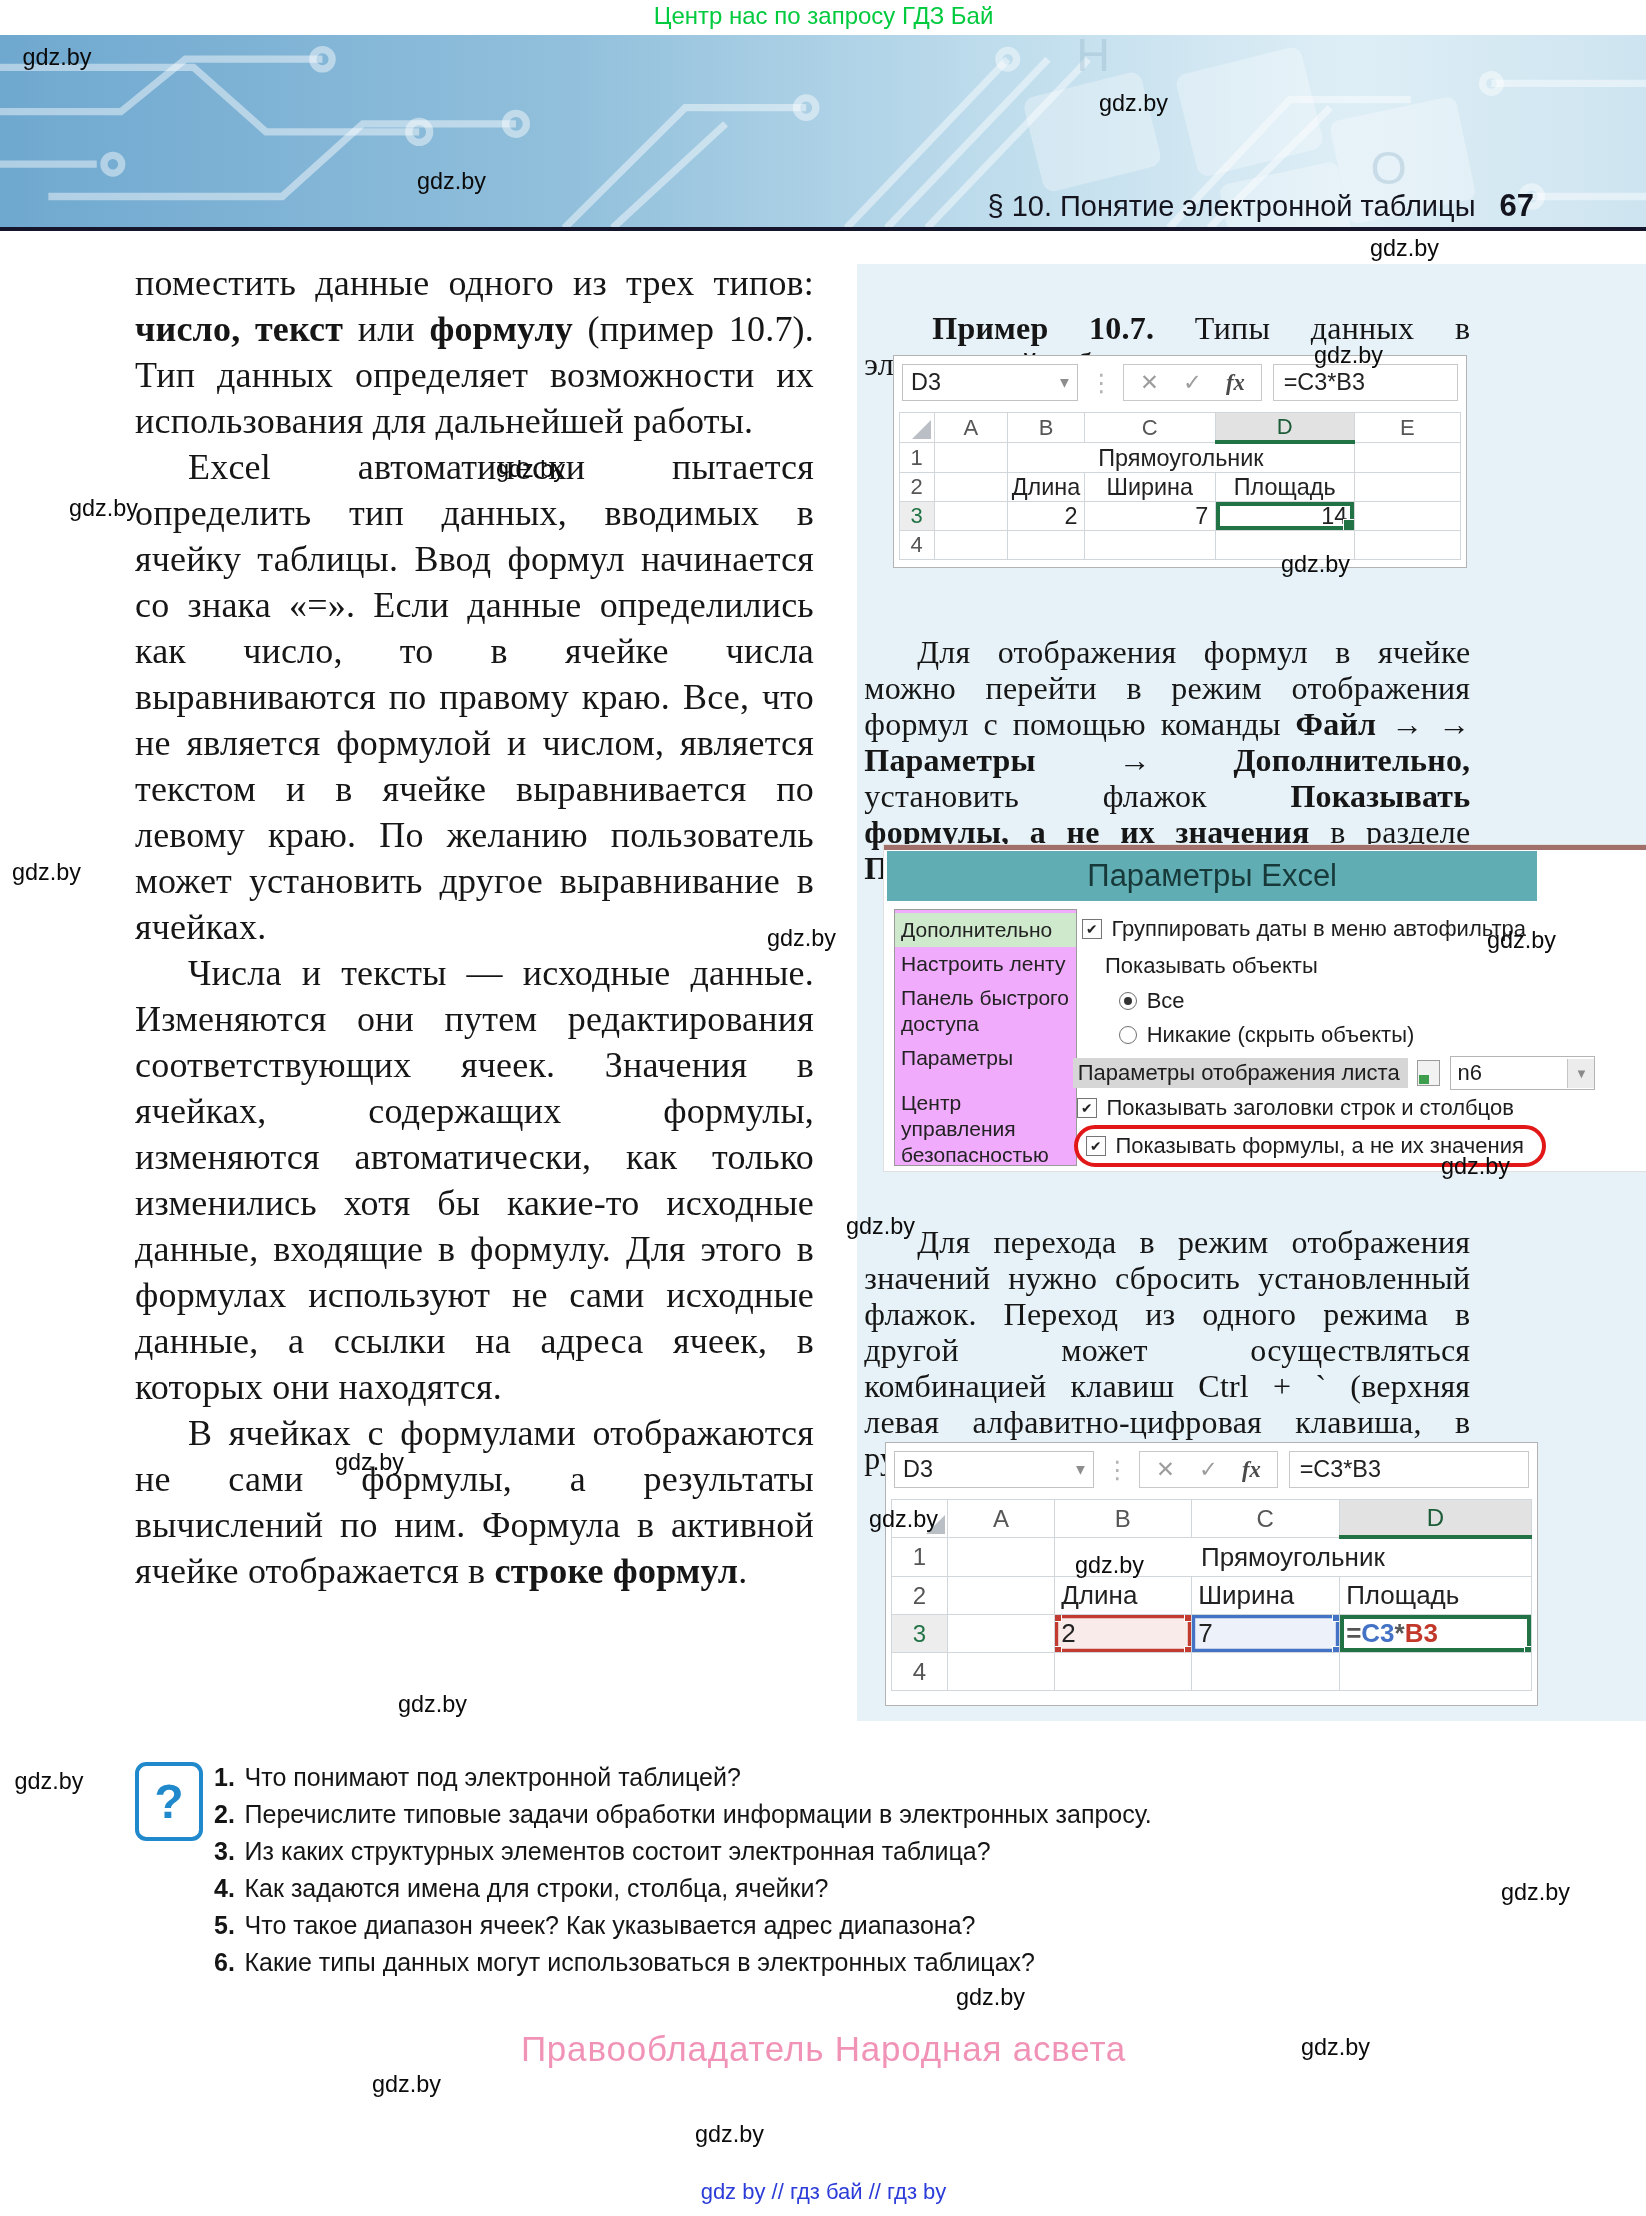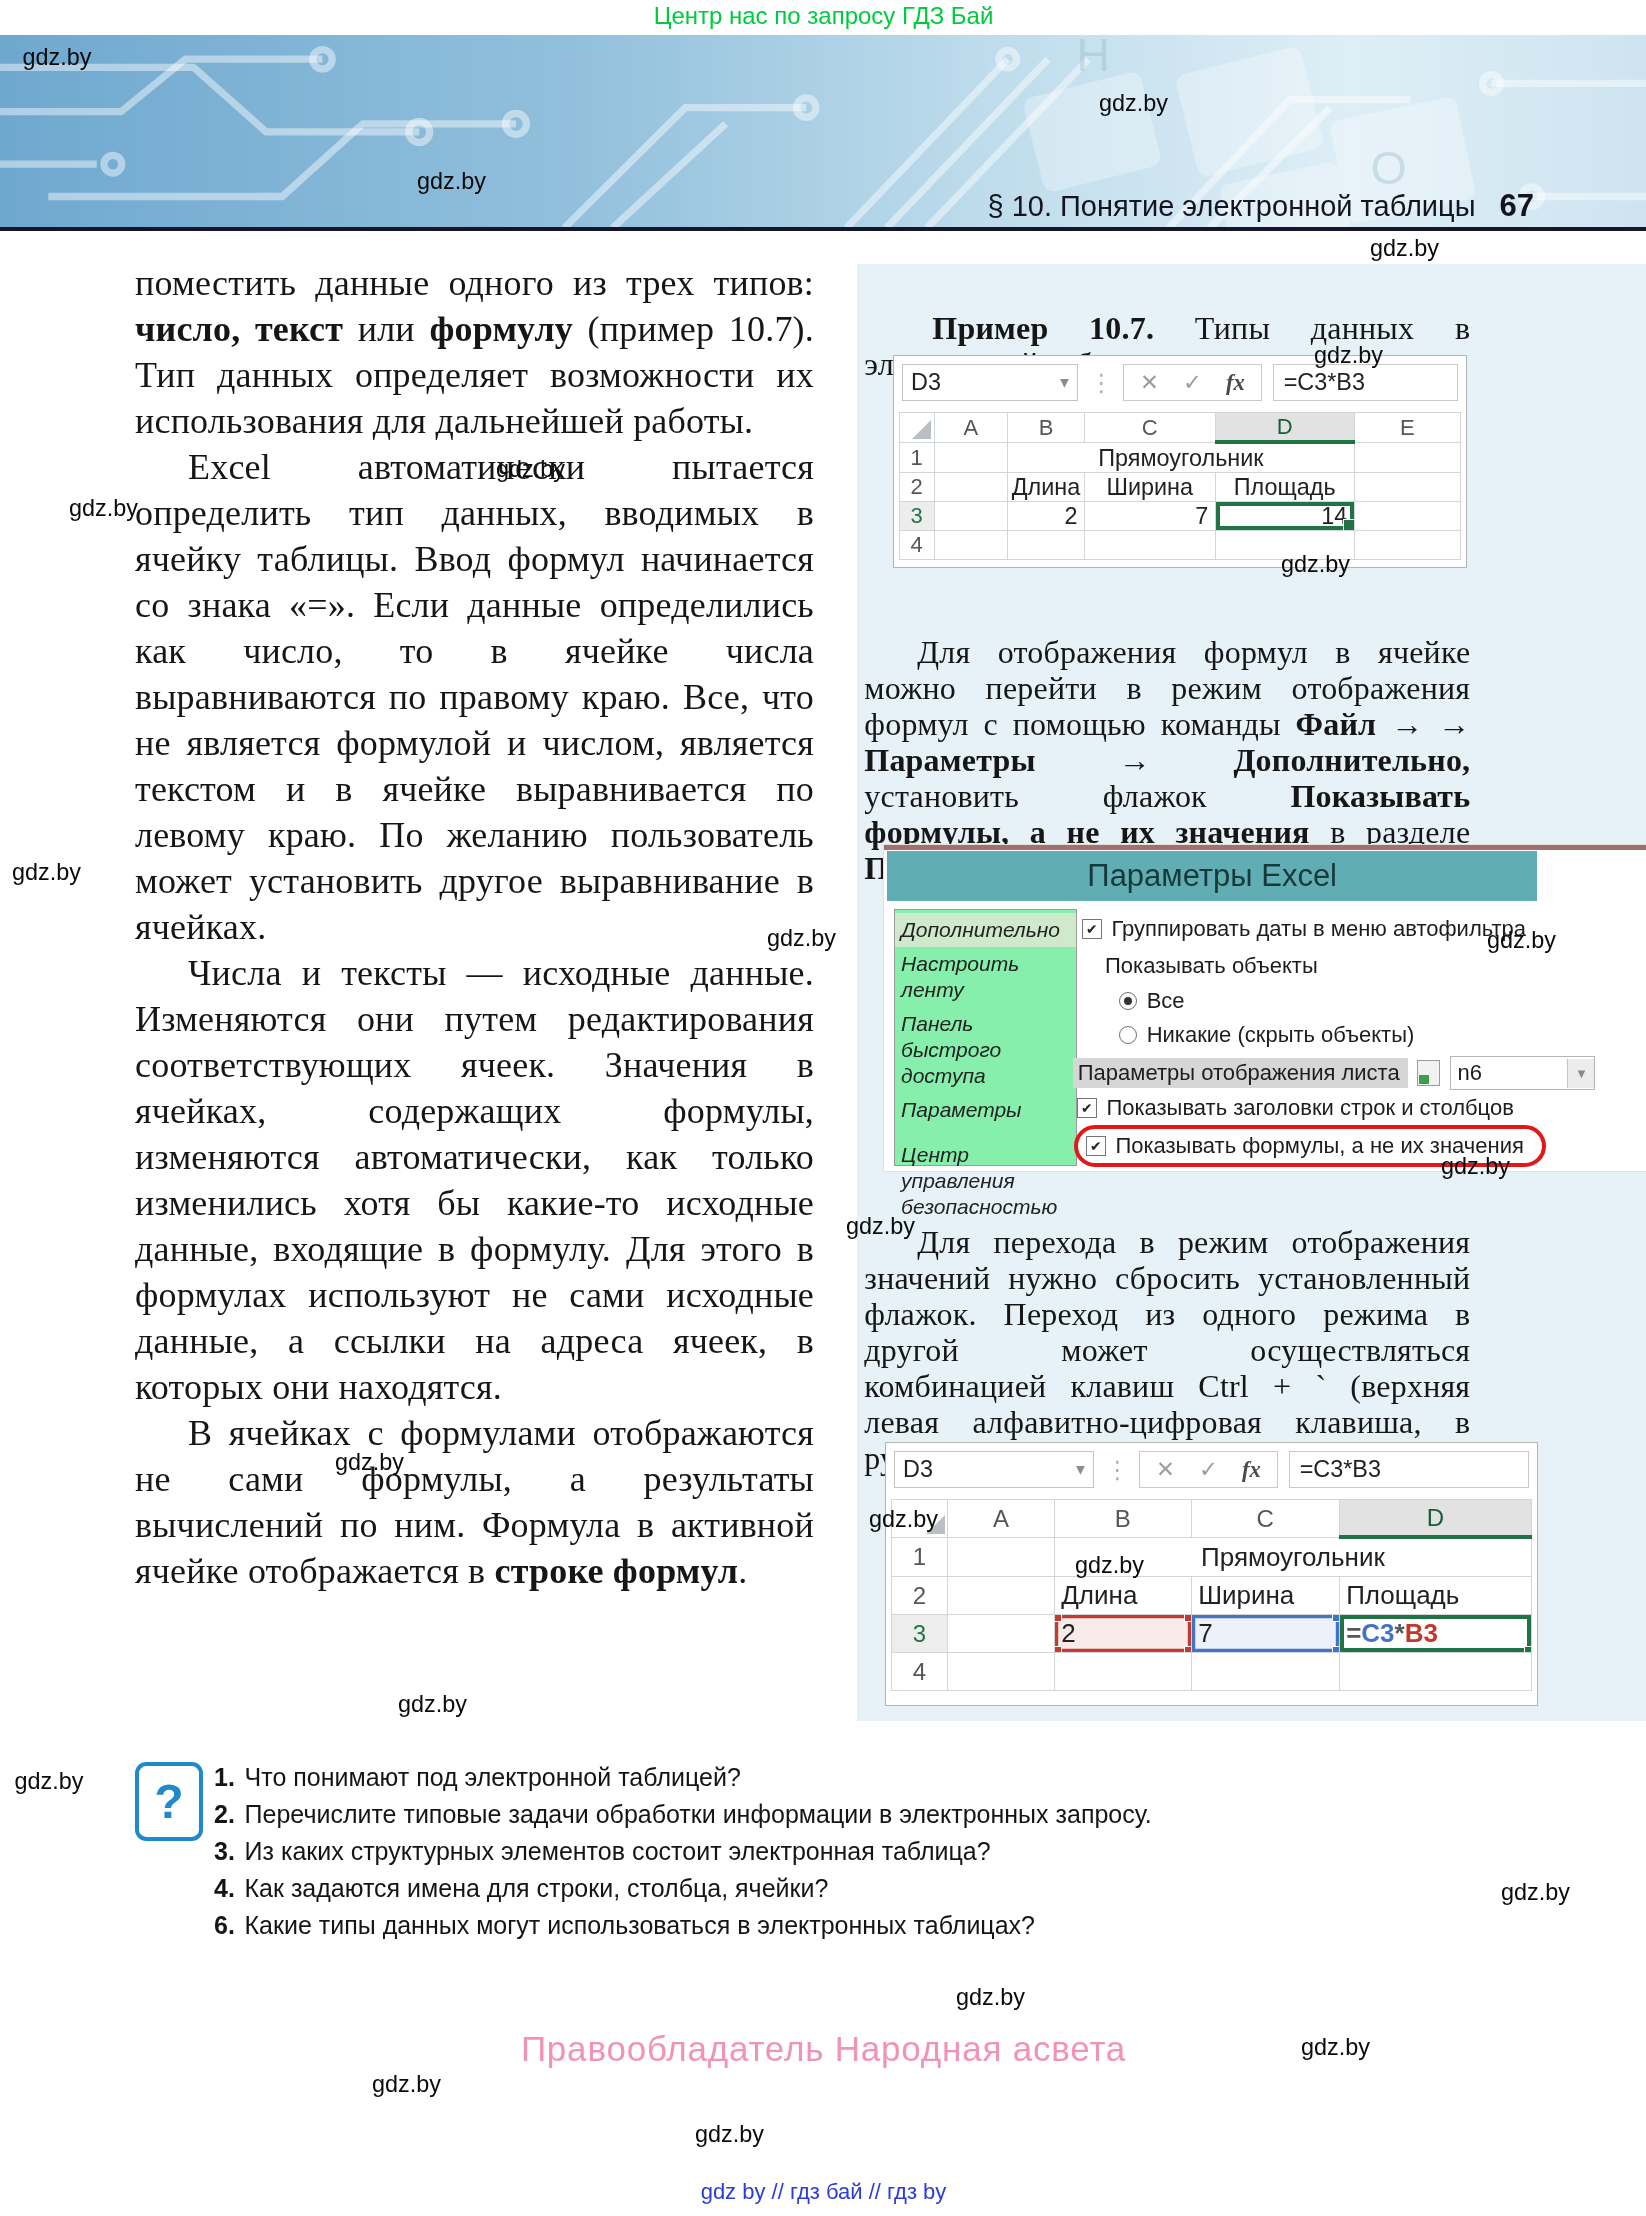--- a/index.html
+++ b/index.html
@@ -71,21 +71,21 @@
   .b3 .hnd{background:#c23b31;} .c3 .hnd{background:#4472c4;} .d3 .hnd{background:#217346;}
   .tl{left:-7.3px;top:-7.3px;} .tr{right:-7.3px;top:-7.3px;} .bl{left:-7.3px;bottom:-7.3px;} .br{right:-7.3px;bottom:-7.3px;}
 
   
   .dialog{position:absolute;left:26px;top:580px;width:762px;height:326px;background:#fff;
           border:0.8px solid #e0e0e0;}
   .dlg-topline{position:absolute;left:0;top:0;width:100%;height:4.8px;background:#a2706a;}
   .dlg-title{position:absolute;left:3.2px;top:6.4px;width:650px;height:50px;background:#60aeb4;
              display:flex;align-items:center;justify-content:center;font-size:31px;color:#17393a;}
   .dlg-nav{position:absolute;left:9.7px;top:64px;width:181px;bottom:4.8px;border:1.6px solid #9b9b9b;
-           padding:3.2px 0;background:#86efac;font-style:italic;}
+           padding:3.2px 0;background:#f0abfc;}
   .nav-item{font-size:21px;line-height:26px;padding:4px 6.4px;color:#222;}
   .nav-item.sel{background:#cfe9cd;}
   .nav-item.gap{margin-top:11.3px;}
   .drow{position:absolute;display:flex;align-items:center;gap:9.7px;font-size:22px;color:#1d1d1d;white-space:nowrap;}
   .cb{width:17.7px;height:17.7px;border:1.6px solid #757575;background:#fdfdfd;display:inline-flex;
       align-items:center;justify-content:center;font-size:13.7px;color:#222;flex:none;}
   .radio{width:16px;height:16px;border:1.6px solid #6f6f6f;border-radius:50%;display:inline-flex;
          align-items:center;justify-content:center;flex:none;}
   .radio.on::after{content:"";width:8px;height:8px;border-radius:50%;background:#333;}
   .bar-label{background:#d6d6d6;padding:2.4px 8px 2.4px 4.8px;color:#1d1d1d;}
@@ -389,18 +389,19 @@
       </table>
   </div>
 </div>
 
 <div class="qicon">?</div>
 <div class="questions">
   <div class="q"><span class="qn">1.</span><span>Что понимают под электронной таблицей?</span></div>
   <div class="q"><span class="qn">2.</span><span>Перечислите типовые задачи обработки информации в электронных запросу.</span></div>
   <div class="q"><span class="qn">3.</span><span>Из каких структурных элементов состоит электронная таблица?</span></div>
   <div class="q"><span class="qn">4.</span><span>Как задаются имена для строки, столбца, ячейки?</span></div>
+  <div class="q"><span class="qn">5.</span><span>Что такое диапазон ячеек? Как указывается адрес диапазона?</span></div>
   <div class="q"><span class="qn">6.</span><span>Какие типы данных могут использоваться в электронных таблицах?</span></div>
 </div>
 
 <div class="copyright">Правообладатель Народная асвета</div>
 <div class="links">gdz by  //  гдз бай  //  гдз by</div>
 
 
 </body></html>

